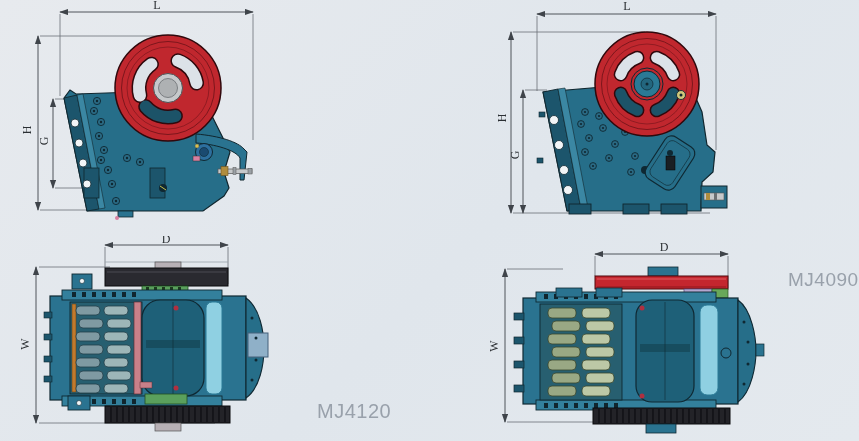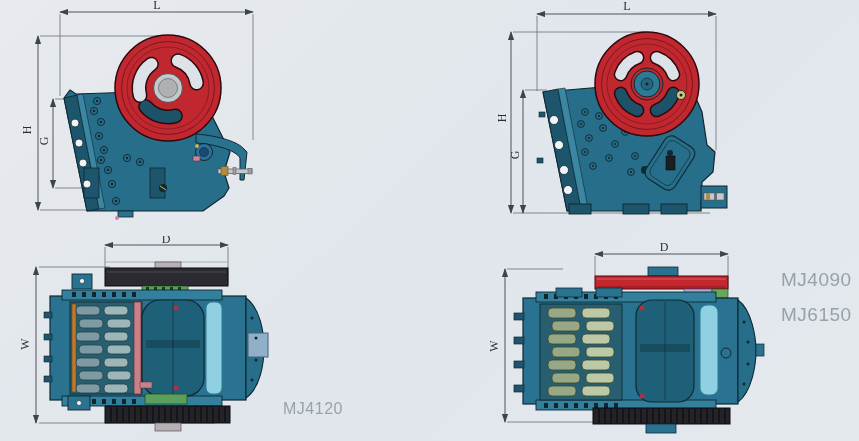--- a/index.html
+++ b/index.html
@@ -12,33 +12,35 @@
   }
   .drawing{position:absolute;}
   .dim-label{
     font-family:"Liberation Serif", serif;
     font-size:12px;
     fill:#2b2f33;
   }
   .model-label{
     position:absolute;
     color:#99a1ab;
-    font-size:16px;
+    font-size:20px;
     letter-spacing:0.5px;
     white-space:nowrap;
+    margin-left:34px;
   }
   #model-list{
     position:absolute;
     left:781px;top:262px;width:76px;
     display:flex;flex-direction:column;
   }
   #model-list .model-item{
     height:35.2px;line-height:35.2px;
     color:#99a1ab;font-size:19px;letter-spacing:0.5px;
     text-align:left;
+    margin-left:7px;
   }
 </style>
 </head>
 <body>
 
 <div id="stage">
 
   <svg class="drawing" style="left:0;top:0" width="300" height="240" viewBox="0 0 300 240">
     <defs>
       <marker id="ar1" markerWidth="10" markerHeight="8" refX="9" refY="3.5" orient="auto-start-reverse">
@@ -462,16 +464,15 @@
       <rect x="125" y="170" width="137" height="16" fill="#232328" stroke="#0a0a0d" stroke-width="1"></rect>
       <path d="M131,171V185M137,171V185M143,171V185M149,171V185M155,171V185M161,171V185M167,171V185M173,171V185M179,171V185M185,171V185M191,171V185M197,171V185M203,171V185M209,171V185M215,171V185M221,171V185M227,171V185M233,171V185M239,171V185M245,171V185M251,171V185M257,171V185" stroke="#0d0d11" stroke-width="1.2" fill="none"></path>
       <rect x="178" y="186" width="30" height="9" fill="#2a7390" stroke="#0f2832" stroke-width="0.8"></rect>
     </g>
   </svg>
 
   <div class="model-label" style="left:283px;top:400px">MJ4120</div>
 
   <div id="model-list">
     <div class="model-item">MJ4090</div>
-    <div class="model-item">MJ6150</div>
   </div>
 
 </div>
 
 </body></html>

